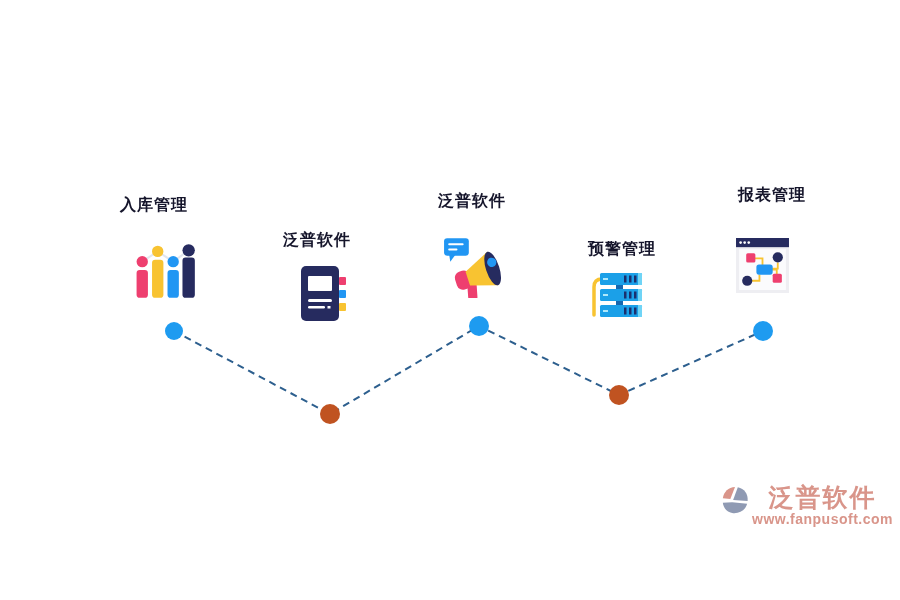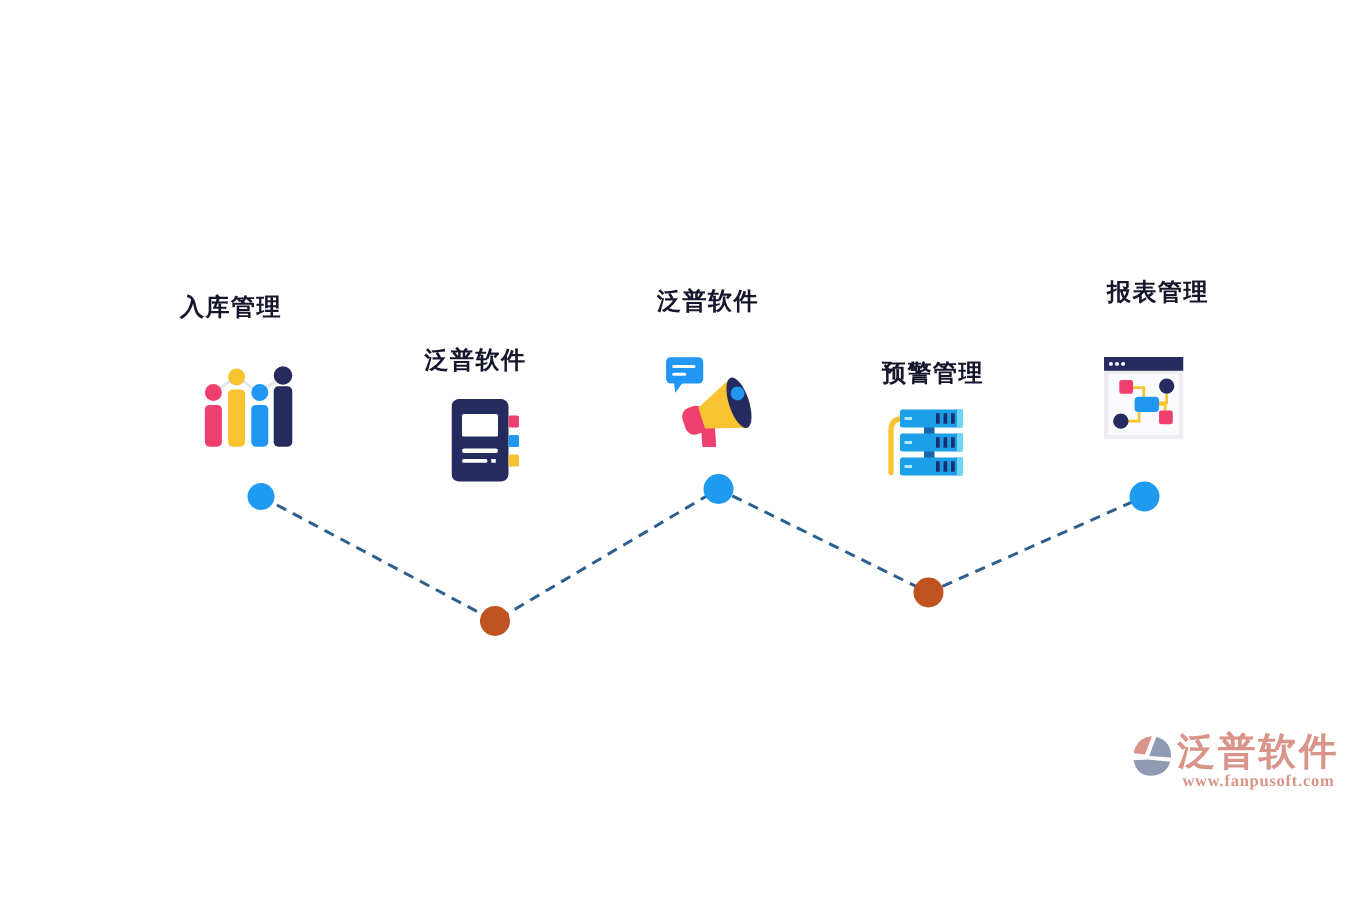--- a/index.html
+++ b/index.html
@@ -37,22 +37,22 @@
     right: 7px; bottom: 5px;
     display: flex; align-items: flex-start;
     color: var(--watermark, #d9958a);
   }
   .wm-mark { width: 30px; height: 30px; margin-right: 2px; margin-top: 1px; }
   .wm-text { display: flex; flex-direction: column; align-items: center; }
   .wm-brand {
     font-size: 25px; font-weight: bold; letter-spacing: 2px; line-height: 1.1;
   }
   .wm-url {
-    font-family: Liberation Serif, serif;
-    font-size: 11px; font-weight: bold; letter-spacing: 0.5px;
+    font-family: Liberation Sans, sans-serif;
+    font-size: 14px; font-weight: bold; letter-spacing: 0.5px;
   }
 </style>
 </head>
 <body>
 
 <div class="canvas">
 
   <svg class="connector-layer" id="connector-svg" viewBox="0 0 900 600">
       <polyline points="174,331 330,414 479,326 619,395 763,331" fill="none" stroke="#2d5f8e" stroke-width="2" stroke-dasharray="7 5"></polyline>
       <circle cx="174" cy="331" r="9" fill="#1e9bf0"></circle>

